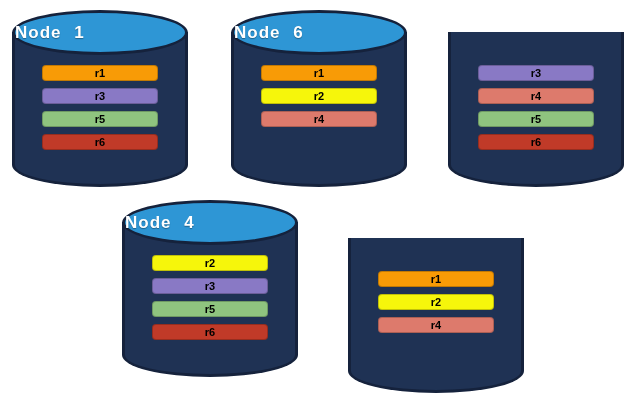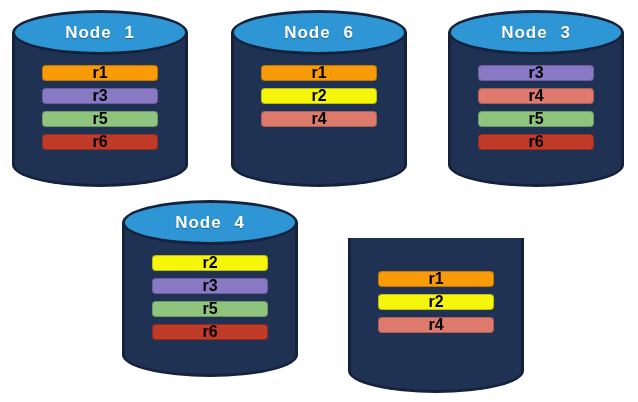--- a/index.html
+++ b/index.html
@@ -36,21 +36,21 @@
     left: 0;
     top: 0;
     width: 176px;
     height: 45px;
     box-sizing: border-box;
     background: var(--cyl-top, #2E96D5);
     border: 3px solid var(--cyl-outline, #15223C);
     border-radius: 50%;
     display: flex;
     align-items: center;
-    justify-content: center;
+    justify-content: flex-start;
     z-index: 2;
   }
   .cyl-title {
     color: var(--title-text, #ffffff);
     font-size: 17px;
     font-weight: bold;
     letter-spacing: 1px;
     word-spacing: 7px;
     text-shadow: 0 1px 1px rgba(0,0,0,0.35);
     white-space: nowrap;
@@ -69,21 +69,21 @@
     margin-bottom: 7px;
     box-sizing: border-box;
     border: 1px solid rgba(0,0,0,0.22);
     border-radius: 4px;
     display: flex;
     align-items: center;
     justify-content: center;
   }
   .bar span {
     color: var(--bar-text, #000000);
-    font-size: 16px;
+    font-size: 11px;
     font-weight: bold;
     line-height: 14px;
   }
   
   .pos-n1 { left: 12px;  top: 10px; }
   .pos-n2 { left: 231px; top: 10px; }
   .pos-n3 { left: 448px; top: 10px; }
   .pos-n4 { left: 122px; top: 200px; }
   .pos-n5 { left: 348px; top: 216px; }
 </style>
@@ -126,23 +126,20 @@
           <span>r2</span>
         </div>
         <div class="bar" style="background: rgb(221, 122, 108);">
           <span>r4</span>
         </div>
       </div>
   </div>
 
   <div class="cylinder pos-n3">
     <div class="cyl-body"></div>
-    <div class="cyl-top">
-      <span class="cyl-title">Node 3</span>
-    </div>
     <div class="bars">
         <div class="bar" style="background: rgb(137, 121, 197);">
           <span>r3</span>
         </div>
         <div class="bar" style="background: rgb(221, 122, 108);">
           <span>r4</span>
         </div>
         <div class="bar" style="background: rgb(143, 196, 127);">
           <span>r5</span>
         </div>

